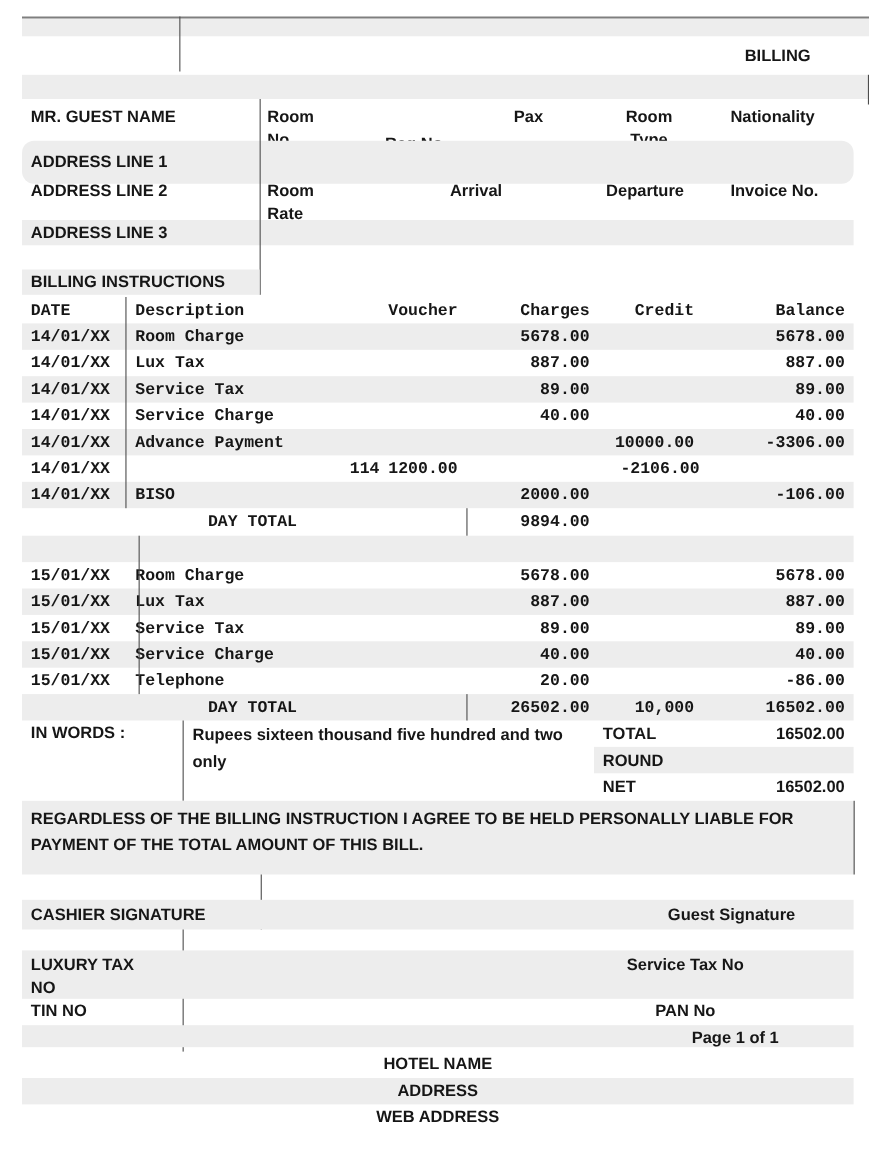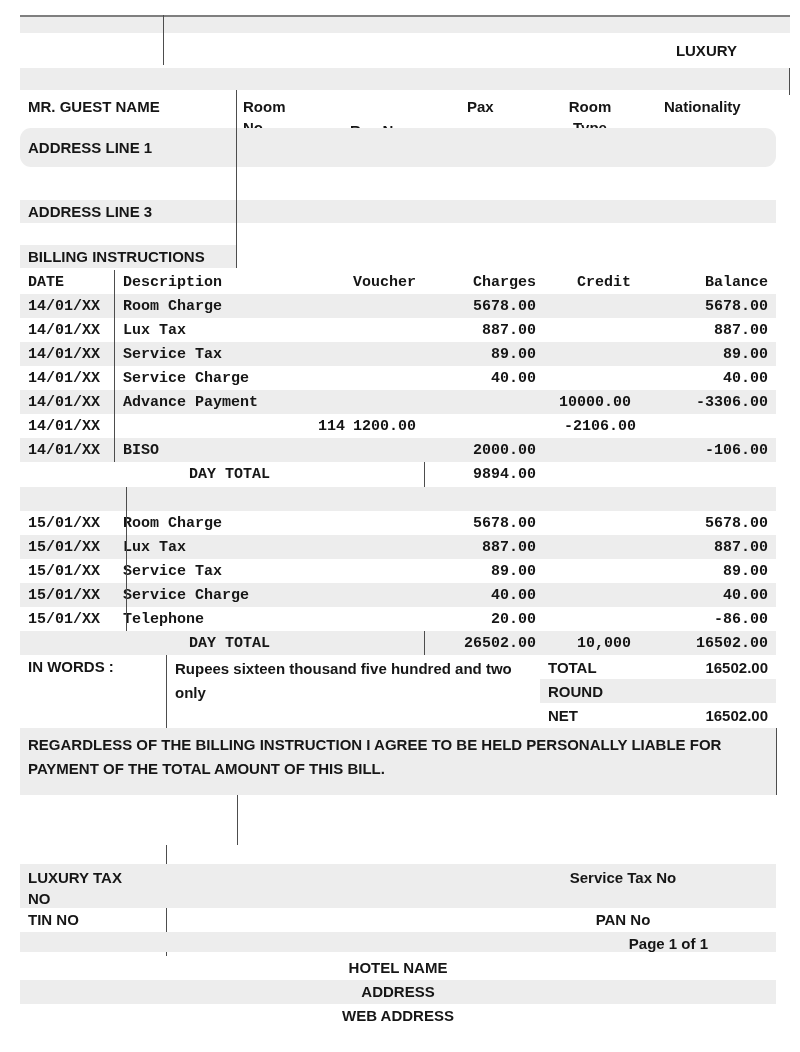--- a/index.html
+++ b/index.html
@@ -28,37 +28,44 @@
   .right{text-align:right;}
 </style>
 </head>
 <body>
 
 <div class="page">
 
   <div class="hline" style="left:20px; top:15px; width:770px;"></div>
   <div class="abs g" style="left:20px; top:17px; width:770px; height:16px;"></div>
   <div class="abs" style="left:20px; top:33px; width:756px; height:35px; display:flex; align-items:center; justify-content:flex-end; padding-right:39px; box-sizing:border-box;">
-    <span>LUXURY</span>
+    <span>BILLING</span>
   </div>
   <div class="abs g" style="left:20px; top:68px; width:770px; height:22px;"></div>
   <div class="vline" style="left:163px; top:15px; height:50px;"></div>
   <div class="vline" style="left:789px; top:68px; height:27px;"></div>
 
   <div class="row" style="top:90px; height:44px;">
     <span class="flabel" style="left:8px;">MR. GUEST NAME</span>
     <span class="flabel" style="left:223px; width:52px;">Room No.</span>
     <span class="flabel" style="left:330px;margin-top:24px;">Reg No.</span>
     <span class="flabel" style="left:447px;">Pax</span>
     <span class="flabel center" style="left:545px; width:50px;">Room Type</span>
     <span class="flabel" style="left:644px;">Nationality</span>
   </div>
   <div class="row g" style="top:128px; height:39px; display:flex; align-items:center;border-radius:11px;">
     <span style="padding-left:8px;">ADDRESS LINE 1</span>
   </div>
+  <div class="row" style="top:157px; height:43px;">
+    <span class="flabel" style="left:8px;">ADDRESS LINE 2</span>
+    <span class="flabel" style="left:223px; width:48px;">Room Rate</span>
+    <span class="flabel" style="left:389px;">Arrival</span>
+    <span class="flabel" style="left:531px;">Departure</span>
+    <span class="flabel" style="left:644px;">Invoice No.</span>
+  </div>
   <div class="row g" style="top:200px; height:23px; display:flex; align-items:center;">
     <span style="padding-left:8px;">ADDRESS LINE 3</span>
   </div>
   <div class="vline" style="left:236px; top:90px; height:178px;"></div>
 
   <div class="abs g" style="left:20px; top:245px; width:216px; height:23px; display:flex; align-items:center;">
     <span style="padding-left:8px; white-space:nowrap;">BILLING INSTRUCTIONS</span>
   </div>
 
   <div class="row trow" style="top:270px;">
@@ -208,20 +215,24 @@
     <span style="padding-left:8px;">NET</span>
     <span style="margin-left:auto; padding-right:8px;">16502.00</span>
   </div>
 
   <div class="abs g" style="left:20px; top:728px; width:757px; height:67px;">
     <div style="padding:5px 0 0 8px; width:730px; line-height:24px;">REGARDLESS OF THE BILLING INSTRUCTION I AGREE TO BE HELD PERSONALLY LIABLE FOR PAYMENT OF THE TOTAL AMOUNT OF THIS BILL.</div>
   </div>
   <div class="vline" style="left:776px; top:728px; height:67px;"></div>
 
   <div class="vline" style="left:237px; top:795px; height:50px;"></div>
+  <div class="row g" style="top:818px; height:27px; display:flex; align-items:center; position:absolute;">
+    <span style="padding-left:8px;">CASHIER SIGNATURE</span>
+    <span class="abs" style="right:53px;">Guest Signature</span>
+  </div>
   <div class="vline" style="left:166px; top:845px; height:111px;"></div>
 
   <div class="row g" style="top:864px; height:44px;">
     <span class="flabel" style="left:8px; top:3px; width:104px;">LUXURY TAX NO</span>
     <span class="flabel center" style="left:543px; top:3px; width:120px;">Service Tax No</span>
   </div>
   <div class="row" style="top:908px; height:24px;">
     <span class="flabel" style="left:8px; top:1px;">TIN NO</span>
     <span class="flabel center" style="left:543px; top:1px; width:120px;">PAN No</span>
   </div>

